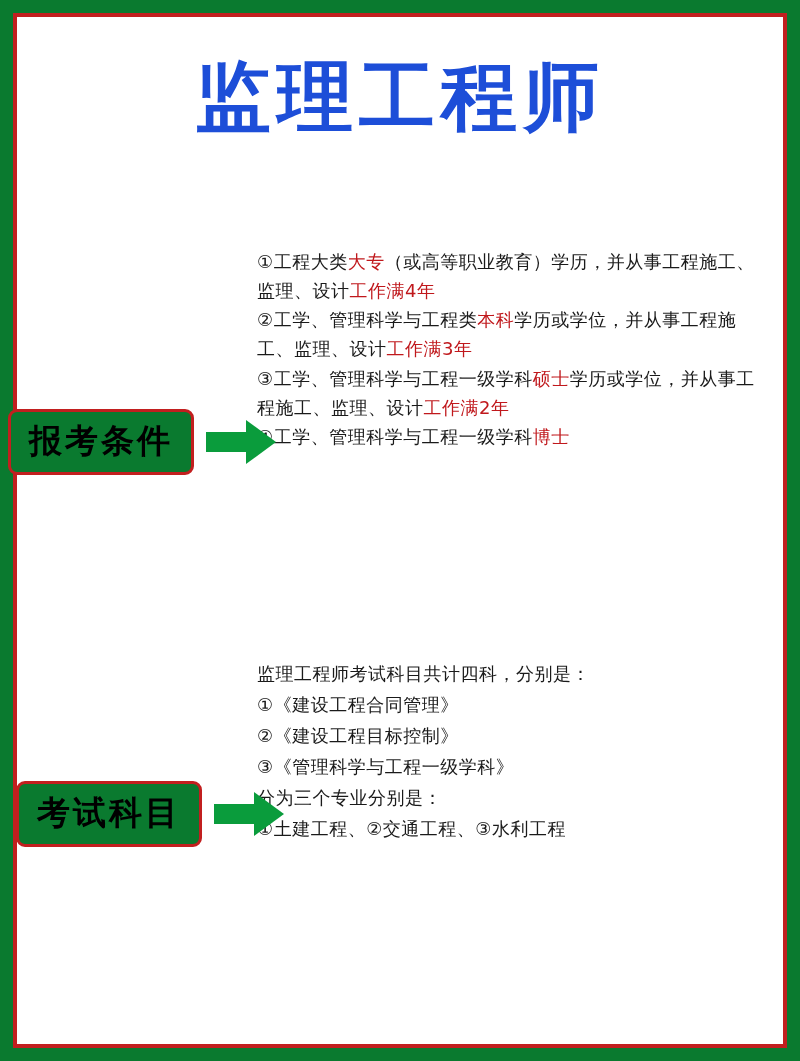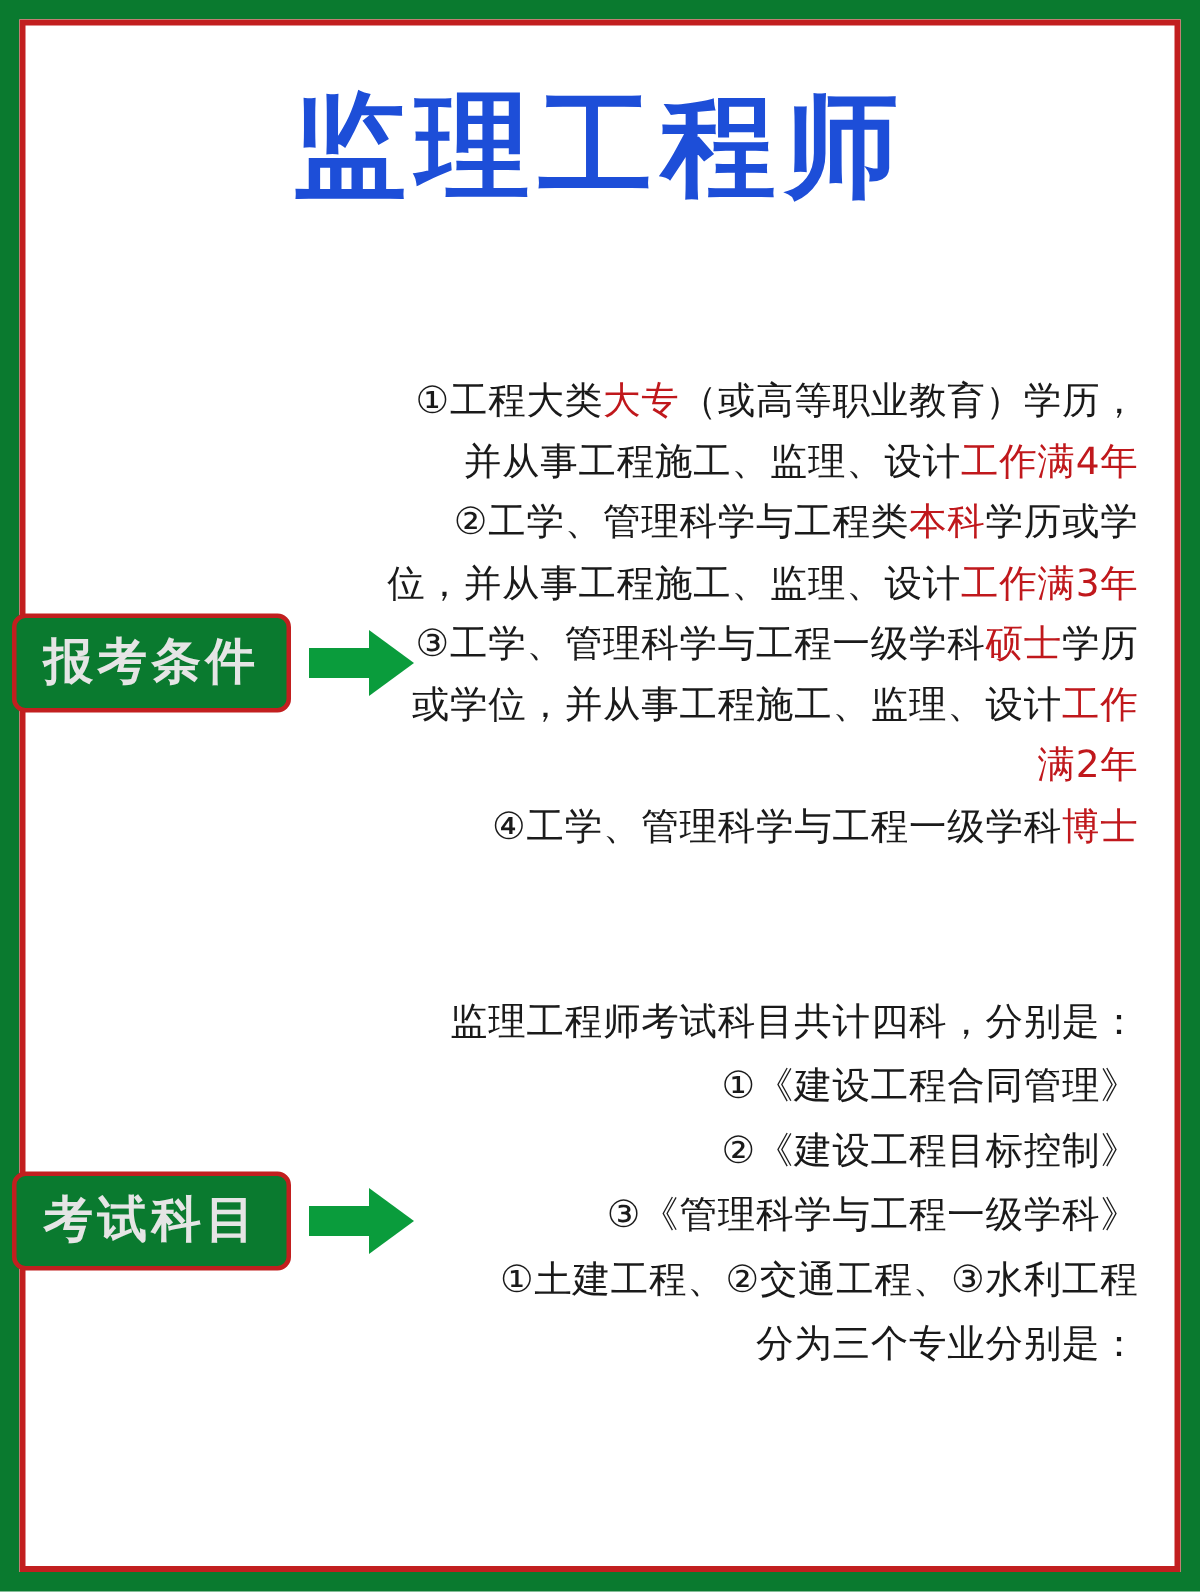--- a/index.html
+++ b/index.html
@@ -55,21 +55,21 @@
     flex: 0 0 210px;
     display: flex;
     align-items: center;
     justify-content: center;
     position: relative;
   }
   .label-box {
     background: #0a7a2f;
     border: 3px solid #c21f1f;
     border-radius: 9px;
-    color: #e5e5e5;
+    color: #000000;
     font-family: "DejaVu Sans", "Liberation Sans", sans-serif;
     font-weight: bold;
     font-size: 33px;
     letter-spacing: 3px;
     padding: 10px 18px 12px 18px;
     white-space: nowrap;
     line-height: 1.15;
   }
   .label-wrap {
     display: flex;
@@ -101,39 +101,38 @@
     border-left: 30px solid #0a9c3c;
   }
 
   .content-col {
     flex: 1 1 auto;
     padding-left: 10px;
     padding-top: 2px;
   }
   .line {
     font-family: "DejaVu Sans", "Liberation Sans", sans-serif;
-    font-size: 25px;
+    font-size: 18px;
     color: #1a1a1a;
     line-height: 1.62;
     letter-spacing: 0.5px;
-    text-align: right;
   }
   .para {
     margin-bottom: 0;
   }
   .hl {
     color: #c0181c;
   }
   .subjects .line {
     line-height: 1.72;
   }
 
   
   .label-anchor-1 { margin-top: 164px; }
-  .label-anchor-2 { margin-top: 124px; }
+  .label-anchor-2 { margin-top: 124px; padding-left: 16px; }
 </style>
 </head>
 <body>
 
 <div class="poster">
   <div class="inner">
 
     <div class="title">监理工程师</div>
 
     <div class="section section-1">
@@ -170,19 +169,19 @@
             <div class="shaft"></div>
             <div class="head"></div>
           </div>
         </div>
       </div>
       <div class="content-col subjects">
         <div class="line">监理工程师考试科目共计四科，分别是：</div>
         <div class="line">①《建设工程合同管理》</div>
         <div class="line">②《建设工程目标控制》</div>
         <div class="line">③《管理科学与工程一级学科》</div>
+        <div class="line">分为三个专业分别是：</div>
         <div class="line">①土建工程、②交通工程、③水利工程</div>
-        <div class="line">分为三个专业分别是：</div>
       </div>
     </div>
 
   </div>
 </div>
 
 </body></html>

